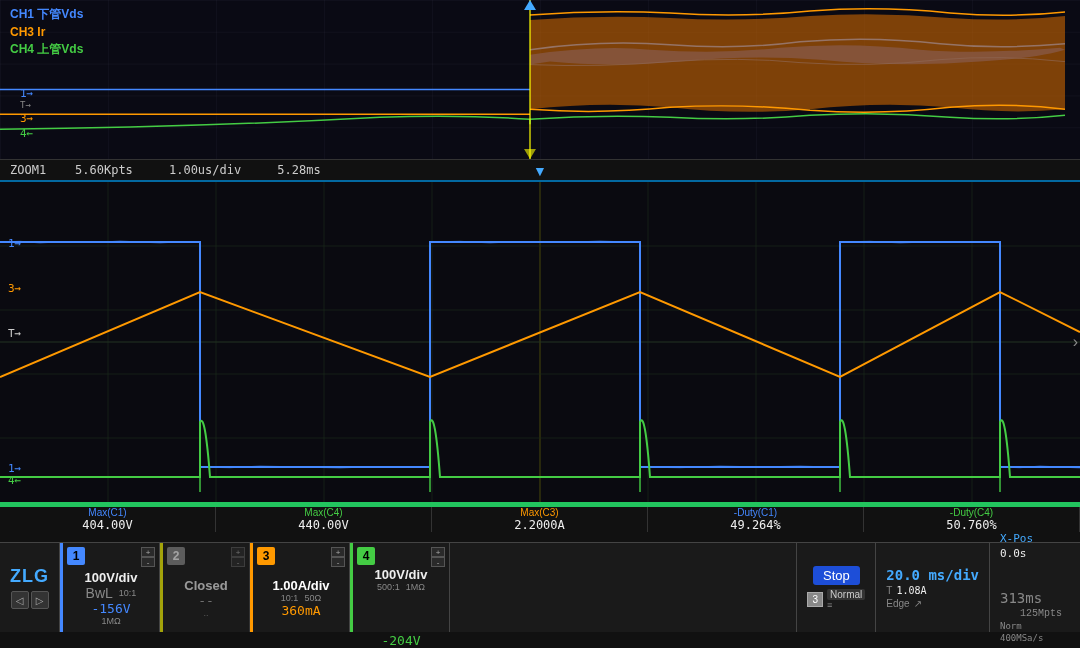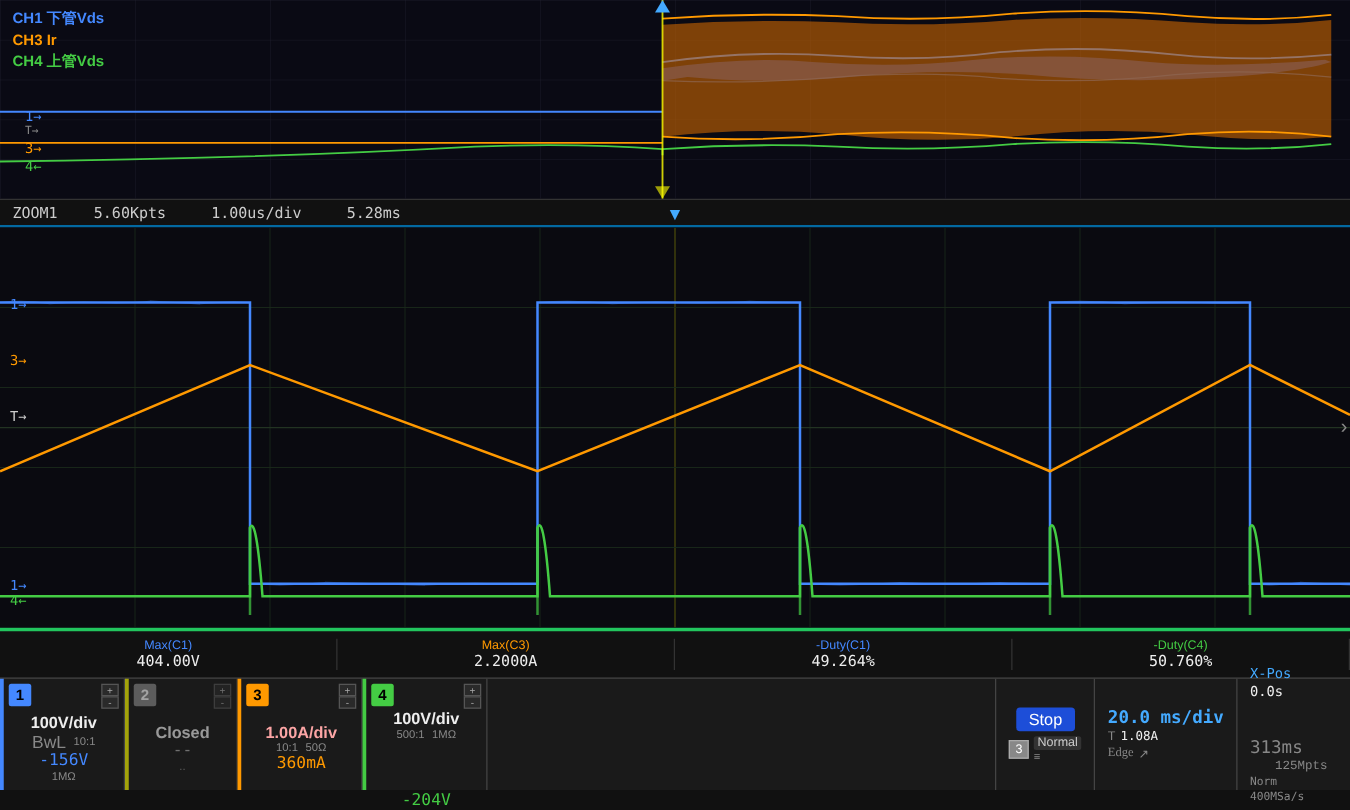--- a/index.html
+++ b/index.html
@@ -65,22 +65,22 @@
       font-size: 12px;
       font-weight: bold;
     }
 
     
     .meas-bar {
       width: 100%;
       height: 40px;
       background: #111;
       display: flex;
-      align-items: center;
-      border-top: 3px solid #22c55e;
+      align-items: flex-start;
+      border-top: 5px solid #22c55e;
       flex-shrink: 0;
     }
 
     .meas-item {
       flex: 1;
       text-align: center;
       border-right: 1px solid #333;
     }
     .meas-label {
       font-size: 10px;
@@ -330,35 +330,46 @@
 
     <div style="position:absolute; right:2px; top:50%; transform:translateY(-50%); color:#888; font-size:16px;">›</div>
   </div>
 
   <div class="meas-bar">
     <div class="meas-item">
       <div class="meas-label" style="color:#4488ff;font-size:10px;">Max(C1)</div>
       <div class="meas-value">404.00V</div>
     </div>
     <div class="meas-item">
+      <div class="meas-label" style="color:#44cc44;font-size:10px;">Max(C4)</div>
+      <div class="meas-value">440.00V</div>
+    </div>
+    <div class="meas-item">
       <div class="meas-label" style="color:#ff9900;font-size:10px;">Max(C3)</div>
       <div class="meas-value">2.2000A</div>
     </div>
     <div class="meas-item">
       <div class="meas-label" style="color:#4488ff;font-size:10px;">-Duty(C1)</div>
       <div class="meas-value">49.264%</div>
     </div>
     <div class="meas-item">
       <div class="meas-label" style="color:#44cc44;font-size:10px;">-Duty(C4)</div>
       <div class="meas-value">50.760%</div>
     </div>
   </div>
 
   <div class="status-bar">
 
+    <div class="status-left">
+      <div class="zlg-logo">ZLG</div>
+      <div class="status-nav">
+        <div class="nav-btn">◁</div>
+        <div class="nav-btn">▷</div>
+      </div>
+    </div>
 
     <div class="ch-block" style="border-left: 3px solid #4488ff; min-width:100px;">
       <div class="ch-num-badge" style="background:#4488ff; color:#000;">1</div>
       <div style="display:flex; flex-direction:column; align-items:center; margin-top:18px;">
         <div class="ch-divV" style="color:#eee; font-size:13px;">100V/div</div>
         <div style="display:flex; gap:6px; align-items:center;">
           <div style="font-size:14px; color:#888;">BwL</div>
           <div style="font-size:9px; color:#888;">10:1</div>
         </div>
         <div class="ch-offset" style="color:#4488ff;">-156V</div>
@@ -379,21 +390,21 @@
       </div>
       <div class="ch-plus-minus">
         <div class="pm-btn">+</div>
         <div class="pm-btn">-</div>
       </div>
     </div>
 
     <div class="ch-block" style="border-left: 3px solid #ff9900; min-width:100px;">
       <div class="ch-num-badge" style="background:#ff9900; color:#000;">3</div>
       <div style="display:flex; flex-direction:column; align-items:center; margin-top:18px;">
-        <div class="ch-divV" style="color:#fca5a5; font-size:13px;">1.00A/div</div>
+        <div class="ch-divV" style="color:#ffffff; font-size:13px;">1.00A/div</div>
         <div style="display:flex; gap:6px;">
           <div style="font-size:9px; color:#888;">10:1</div>
           <div style="font-size:9px; color:#888;">50Ω</div>
         </div>
         <div class="ch-offset" style="color:#ff9900;">360mA</div>
       </div>
       <div class="ch-plus-minus">
         <div class="pm-btn">+</div>
         <div class="pm-btn">-</div>
       </div>
@@ -431,21 +442,21 @@
         </div>
       </div>
 
       <div style="display:flex; flex-direction:column; justify-content:center; padding:4px 10px; border-right:1px solid #444; min-width:80px; gap:2px;">
         <div style="font-size:14px; color:#4af; font-weight:bold; font-family:monospace;">20.0 ms/div</div>
         <div style="display:flex; gap:4px;">
           <span style="font-size:10px; color:#888;">T</span>
           <span style="font-size:10px; color:#eee; font-family:monospace;">1.08A</span>
         </div>
         <div style="display:flex; gap:4px;">
-          <span style="font-size:10px; color:#888;font-family:Liberation Serif, serif;">Edge</span>
+          <span style="font-size:10px; color:#888;">Edge</span>
           <span style="font-size:10px; color:#888;">↗</span>
         </div>
       </div>
 
       <div style="display:flex; flex-direction:column; justify-content:center; padding:4px 10px; min-width:90px; gap:2px;">
         <div style="font-size:11px; color:#4af; font-family:monospace;">X-Pos</div>
         <div style="font-size:11px; color:#eee; font-family:monospace;">0.0s</div>
         <div style="font-size:14px; color:#888; font-family:monospace;margin-top:28px;">313ms</div>
         <div style="font-size:10px; color:#888; font-family:Liberation Mono, monospace;margin-left:20px;">125Mpts</div>
         <div style="font-size:9px; color:#888; font-family:monospace;">Norm</div>

